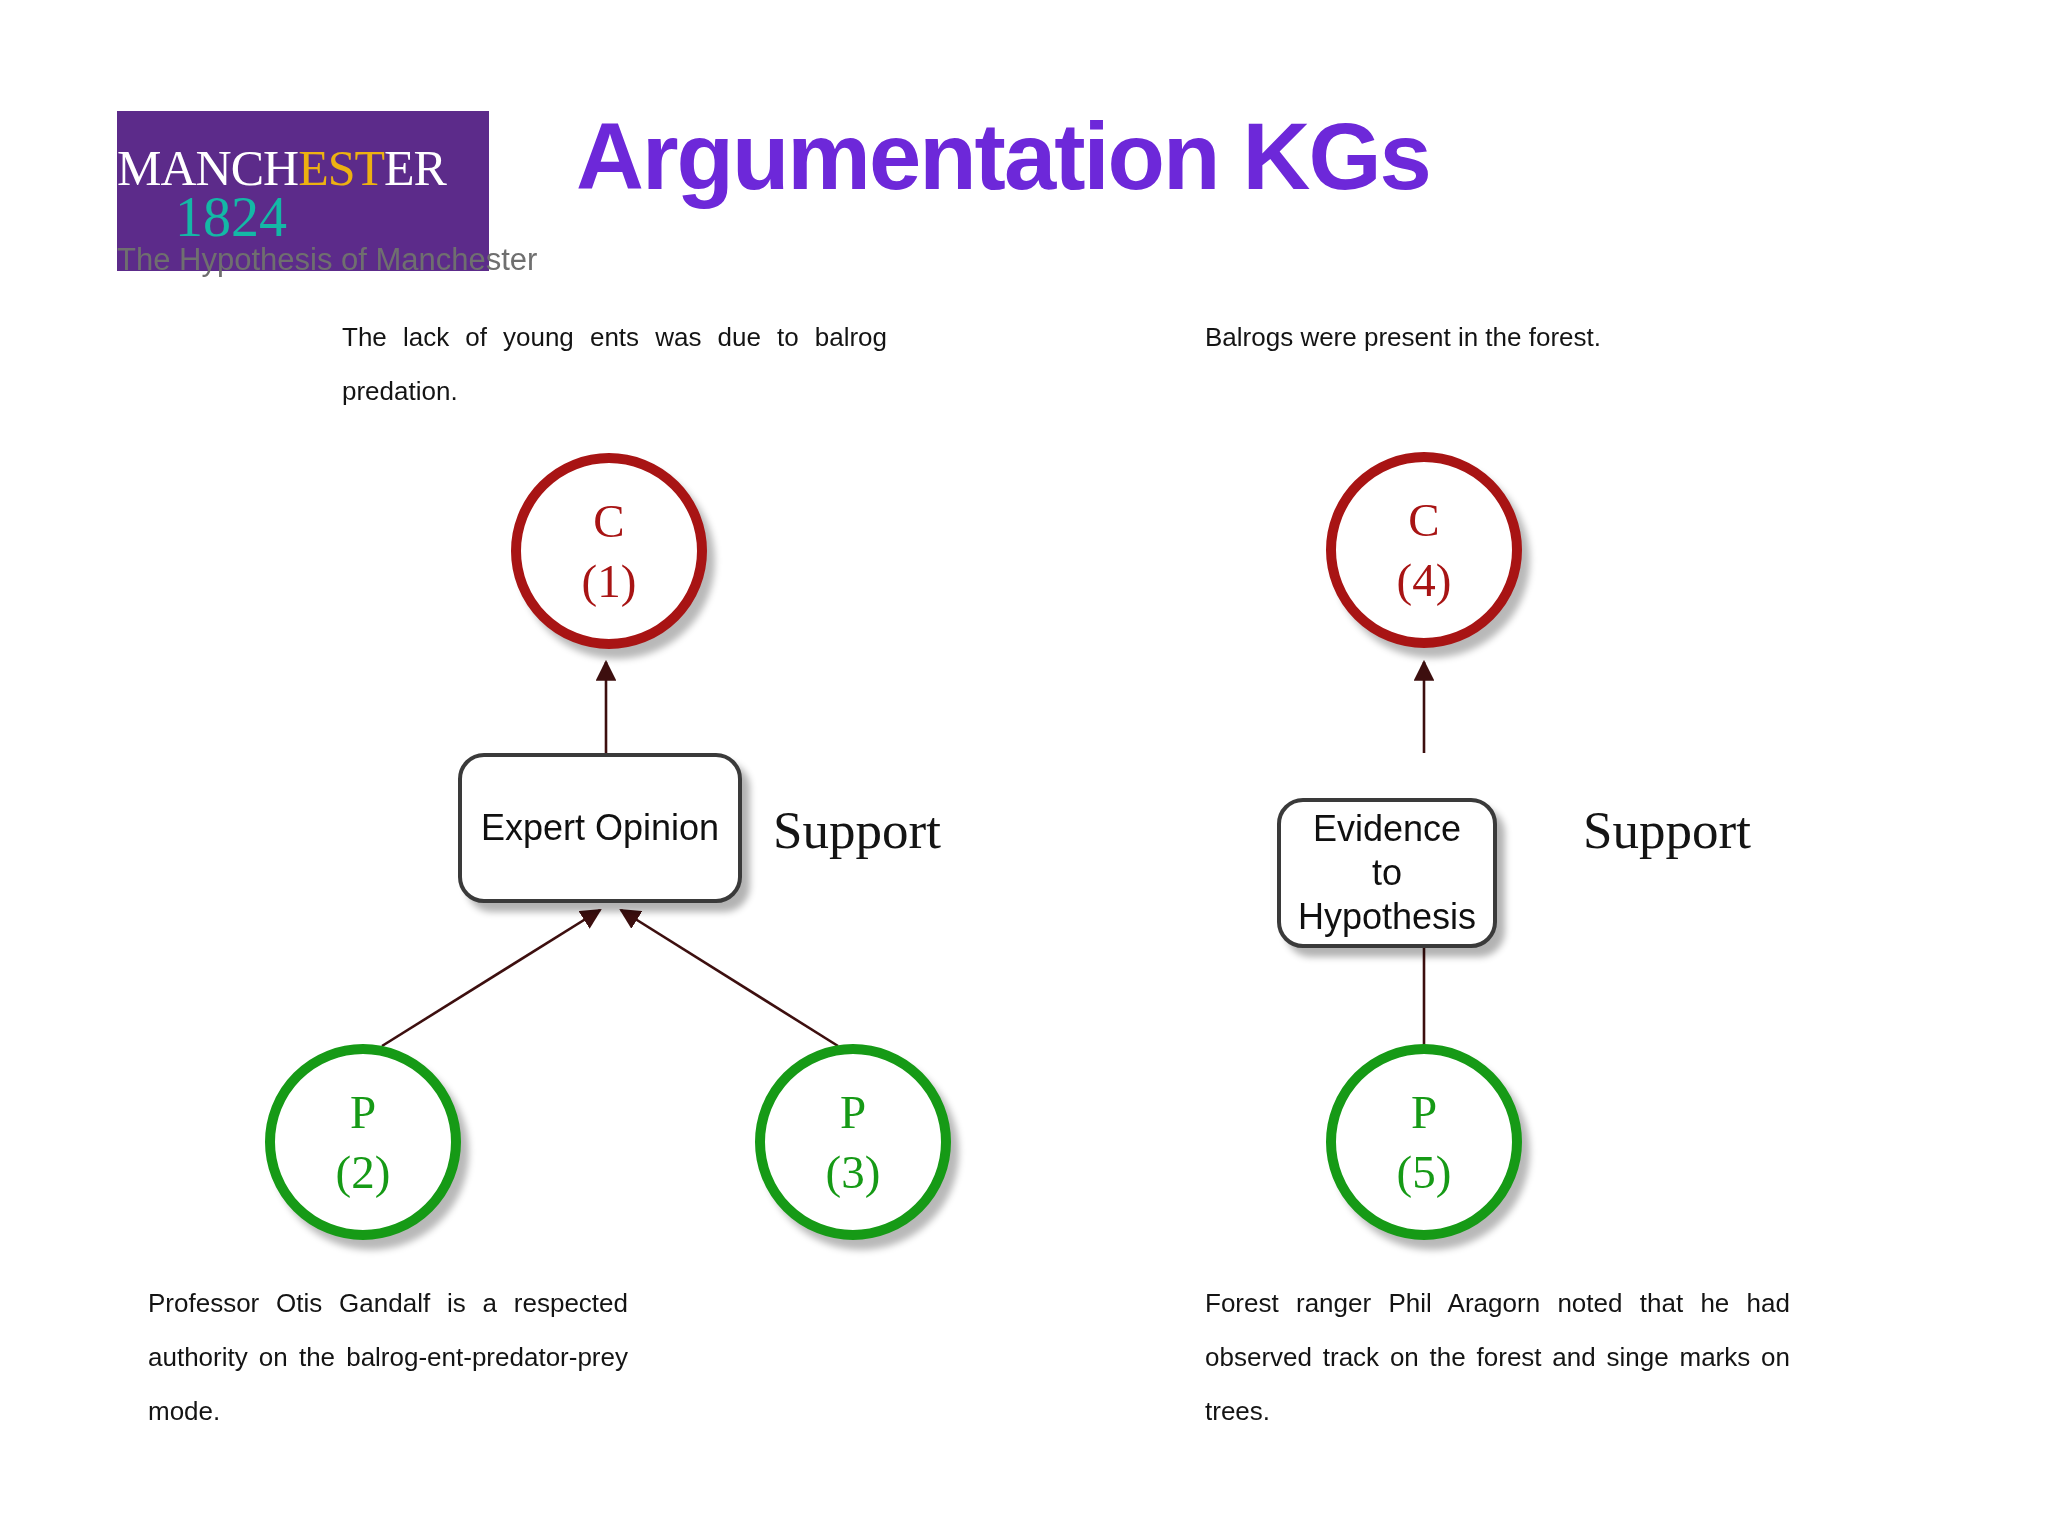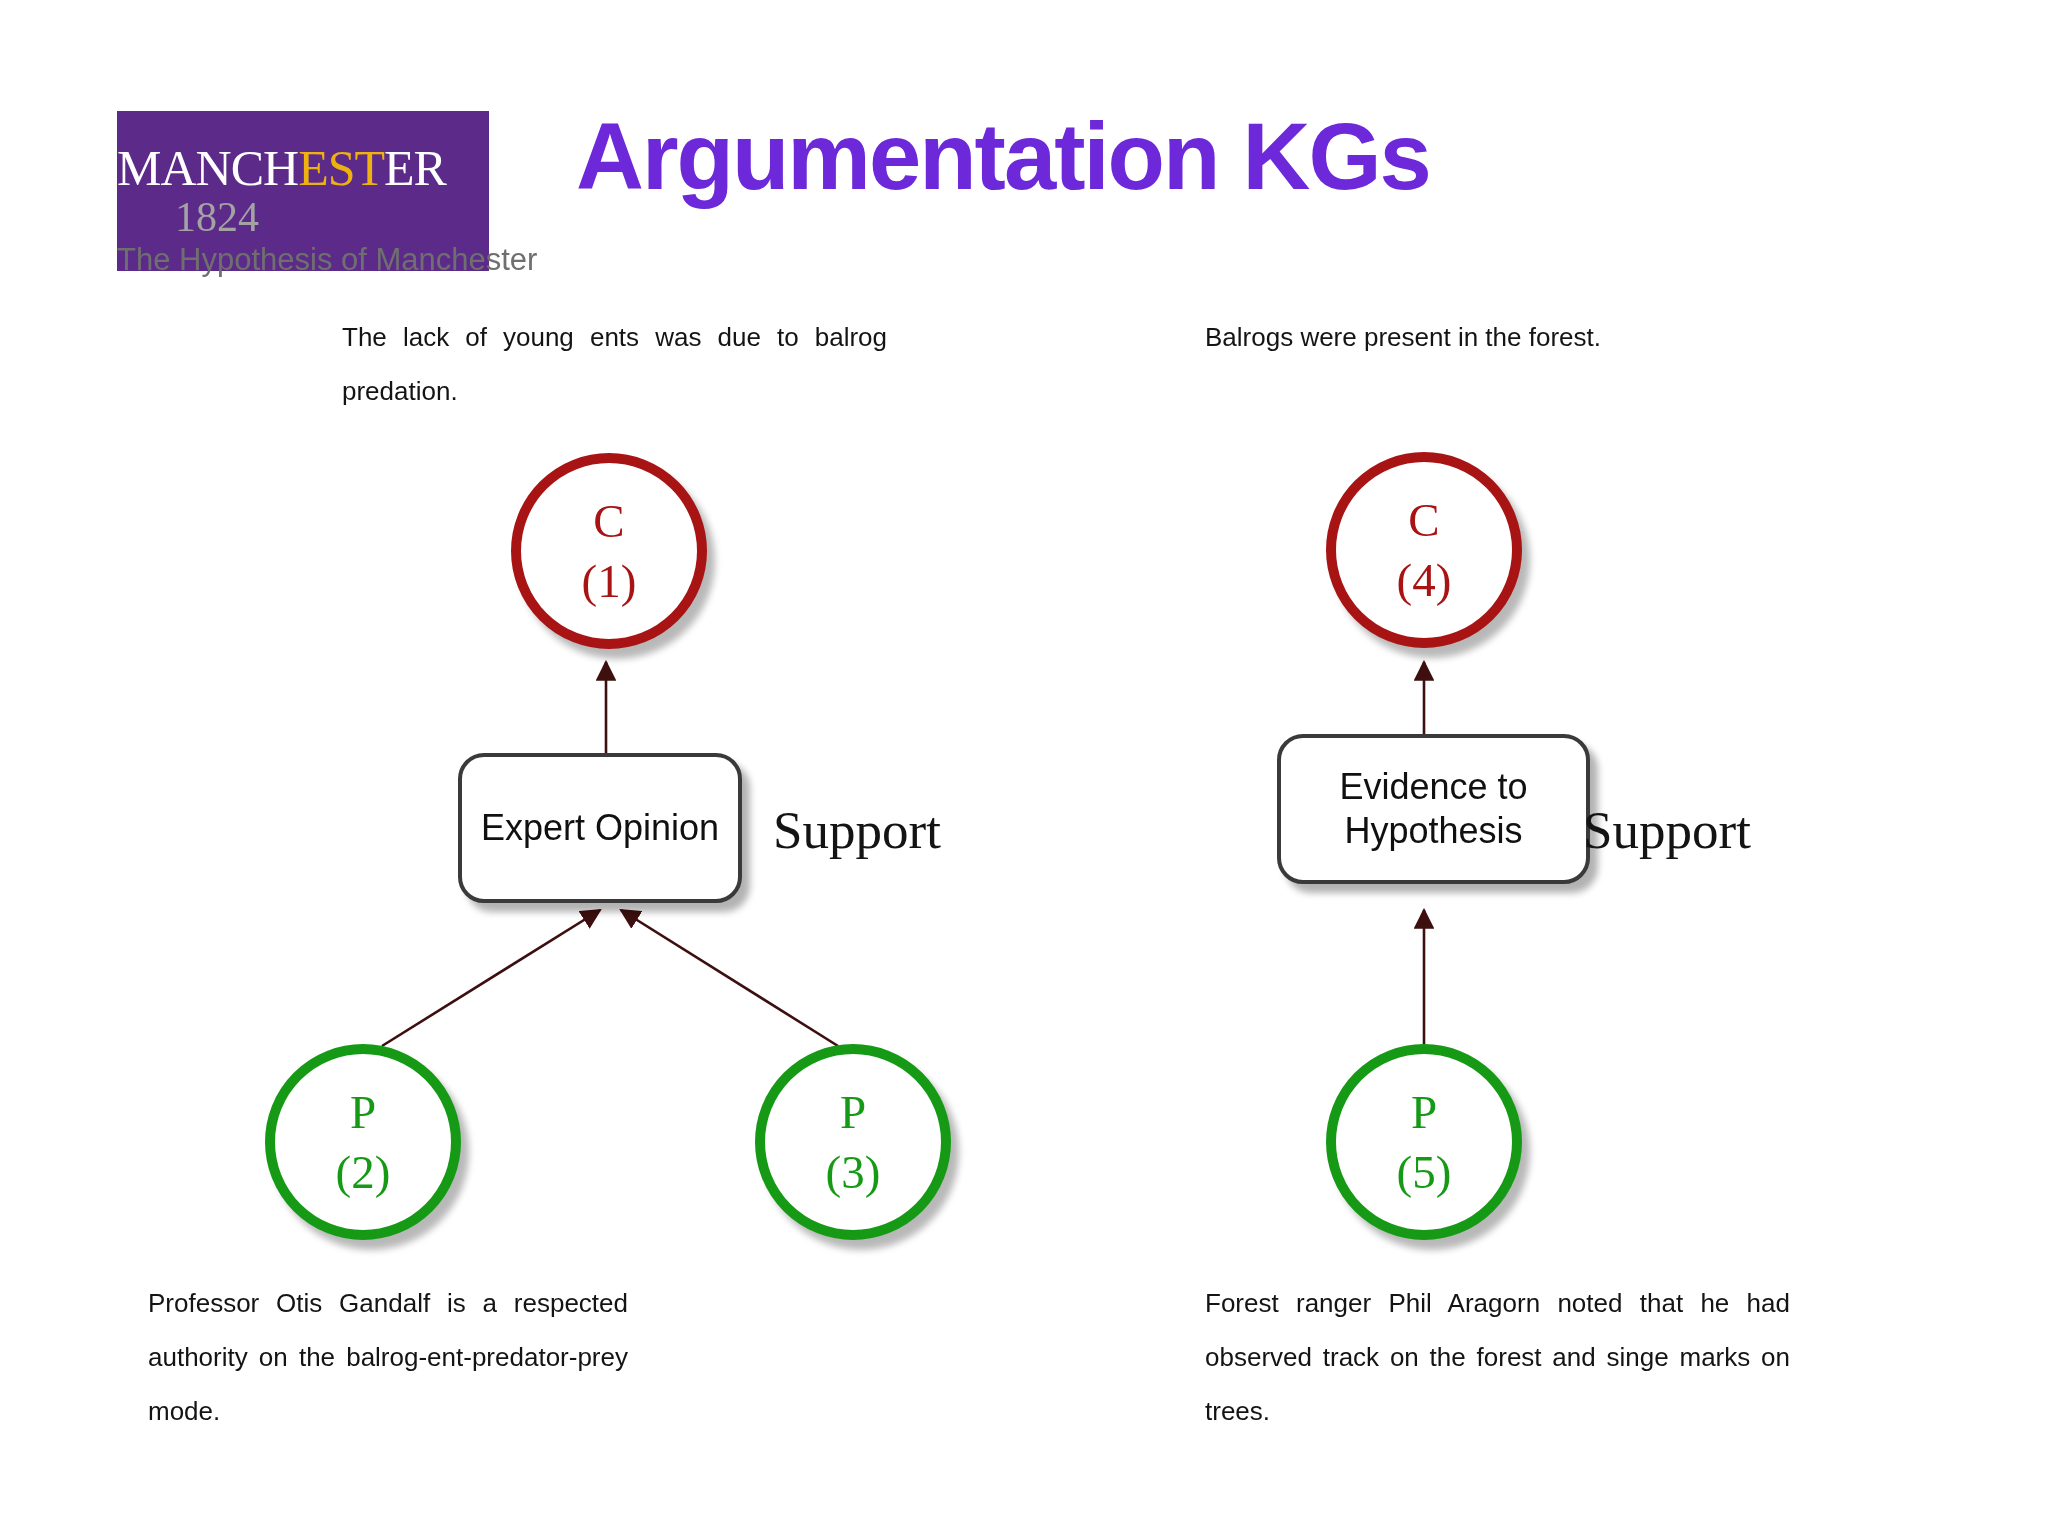--- a/index.html
+++ b/index.html
@@ -28,23 +28,23 @@
     font-family: "Liberation Serif", serif;
     font-size: 50px;
     line-height: 52px;
     color: #ffffff;
     letter-spacing: -1px;
     white-space: nowrap;
   }
   .logo-gold { color: #edb111; }
   .logo-year {
     font-family: "Liberation Serif", serif;
-    font-size: 42px;
+    font-size: 56px;
     line-height: 46px;
-    color: #a3a3a3;
+    color: #14b8a6;
     transform: translateX(58px);
   }
   .logo-tagline {
     position: absolute;
     left: 117px; top: 242px;
     font-size: 31px;
     color: #6f6f6f;
     white-space: nowrap;
   }
   .title {
@@ -113,21 +113,21 @@
     align-items: center;
     justify-content: center;
     text-align: center;
     font-size: 36px;
     line-height: 44px;
     color: #101010;
     z-index: 2;
     padding: 0 14px;
   }
   .box1 { left: 458px;  top: 753px; width: 284px; height: 150px; }
-  .box2 { left: 1277px; top: 734px; width: 313px; height: 150px; }
+  .box2 { left: 1277px; top: 798px; width: 220px; height: 150px; }
 
   .support-label {
     position: absolute;
     font-family: "Liberation Serif", serif;
     font-size: 53px;
     color: #141414;
     z-index: 2;
   }
   .sup1 { left: 773px;  top: 800px; }
   .sup2 { left: 1583px; top: 800px; }

